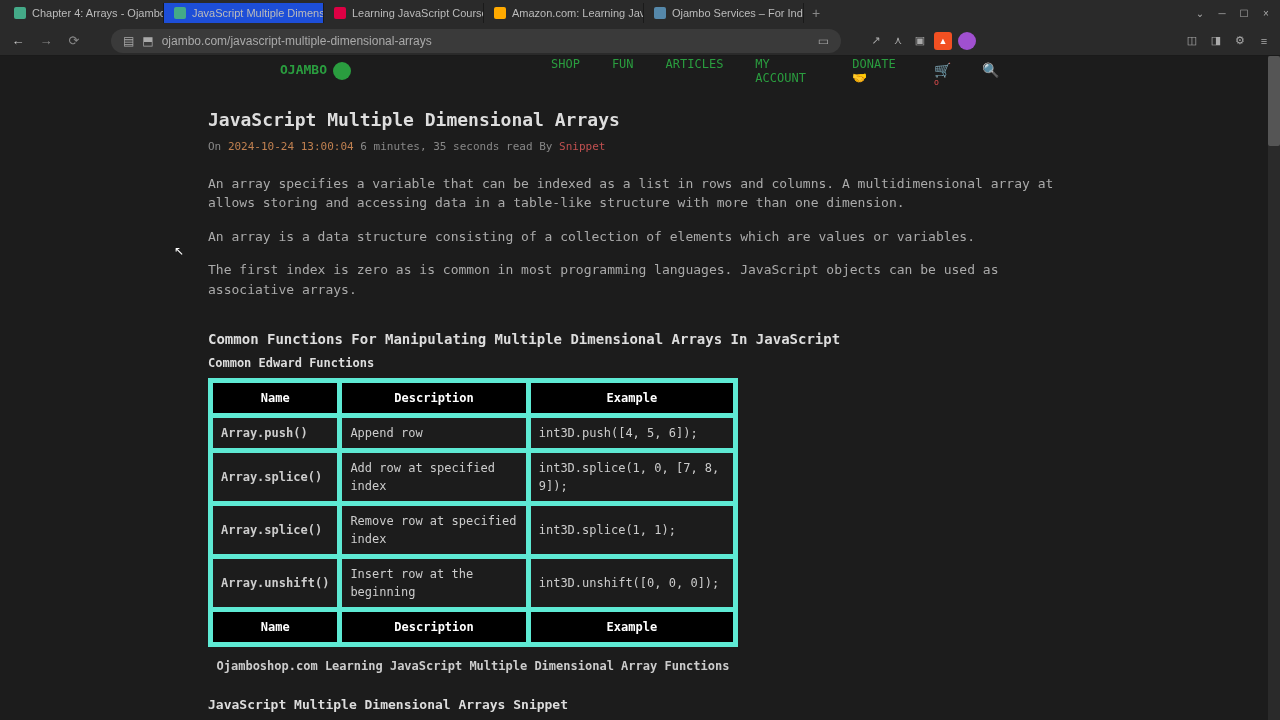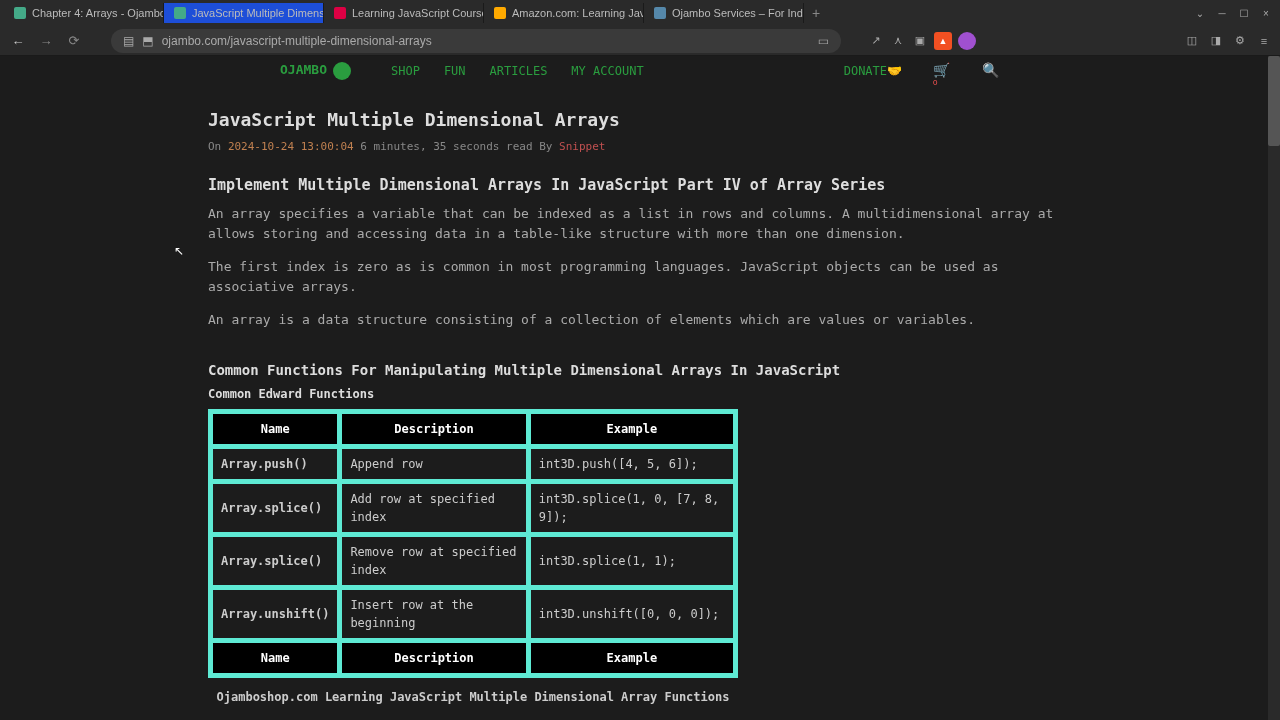--- a/index.html
+++ b/index.html
@@ -21,21 +21,21 @@
 .addr-icons { display: flex; gap: 6px; align-items: center; }
 .addr-icon { width: 16px; height: 16px; display: flex; align-items: center; justify-content: center; color: #aaa; font-size: 11px; cursor: pointer; }
 .addr-icon.brave { background: #f25022; border-radius: 3px; width: 18px; height: 18px; color: #fff; font-size: 9px; }
 .addr-icon.purple { background: #a050d0; border-radius: 50%; width: 18px; height: 18px; }
 
 
 .page { height: calc(720px - 56px); overflow-y: hidden; position: relative; }
 .site-nav { height: 30px; display: flex; align-items: center; padding: 0 280px; gap: 40px; background: #1c1c1c; }
 .brand { color: #2a9d3f; font-family: monospace; font-size: 13px; font-weight: bold; display: flex; align-items: flex-start; gap: 6px; }
 .brand-logo { width: 18px; height: 18px; background: #2a9d3f; border-radius: 50%; }
-.nav-links { display: flex; gap: 24px; }
+.nav-links { display: flex; gap: 32px; margin-left: 160px; }
 .nav-link { color: #2a9d3f; font-family: monospace; font-size: 12px; cursor: pointer; }
 .nav-right { margin-left: auto; display: flex; gap: 31px; align-items: center; }
 .donate { color: #2a9d3f; font-family: monospace; font-size: 12px; cursor: pointer; }
 .cart-icon, .search-icon { width: 18px; height: 18px; color: #2a9d3f; cursor: pointer; font-size: 14px; }
 .cart-badge { font-size: 8px; color: #f55; vertical-align: super; }
 
 .content { padding: 20px 208px; font-family: monospace; font-size: 13px; line-height: 1.5; }
 .article-title { color: #ddd; font-size: 18px; font-weight: bold; margin-bottom: 6px; }
 .meta { font-size: 11px; color: #888; margin-bottom: 18px; }
 .meta .date { color: #c08050; }
@@ -132,24 +132,23 @@
       <span class="cart-icon">🛒<span class="cart-badge">0</span></span>
       <span class="search-icon">🔍</span>
     </div>
   </div>
 
   <div class="content">
     <div class="article-title">JavaScript Multiple Dimensional Arrays</div>
     <div class="meta">
       <span>On </span><span class="date">2024-10-24 13:00:04</span><span> 6 minutes, 35 seconds read By </span><span class="author">Snippet</span>
     </div>
-    <div class="h2">Implement Multiple Dimensional Arrays In JavaScript Part IV of Array Series</div>
     <div class="para">An array specifies a variable that can be indexed as a list in rows and columns. A multidimensional array at allows storing and accessing data in a table-like structure with more than one dimension.</div>
+    <div class="para">An array is a data structure consisting of a collection of elements which are values or variables.</div>
     <div class="para">The first index is zero as is common in most programming languages. JavaScript objects can be used as associative arrays.</div>
-    <div class="para">An array is a data structure consisting of a collection of elements which are values or variables.</div>
     <div class="h3">Common Functions For Manipulating Multiple Dimensional Arrays In JavaScript</div>
     <div class="sub">Common Edward Functions</div>
 
     <table>
       <thead>
           <tr>
         <th>Name</th>
         <th>Description</th>
         <th>Example</th>
       </tr>

